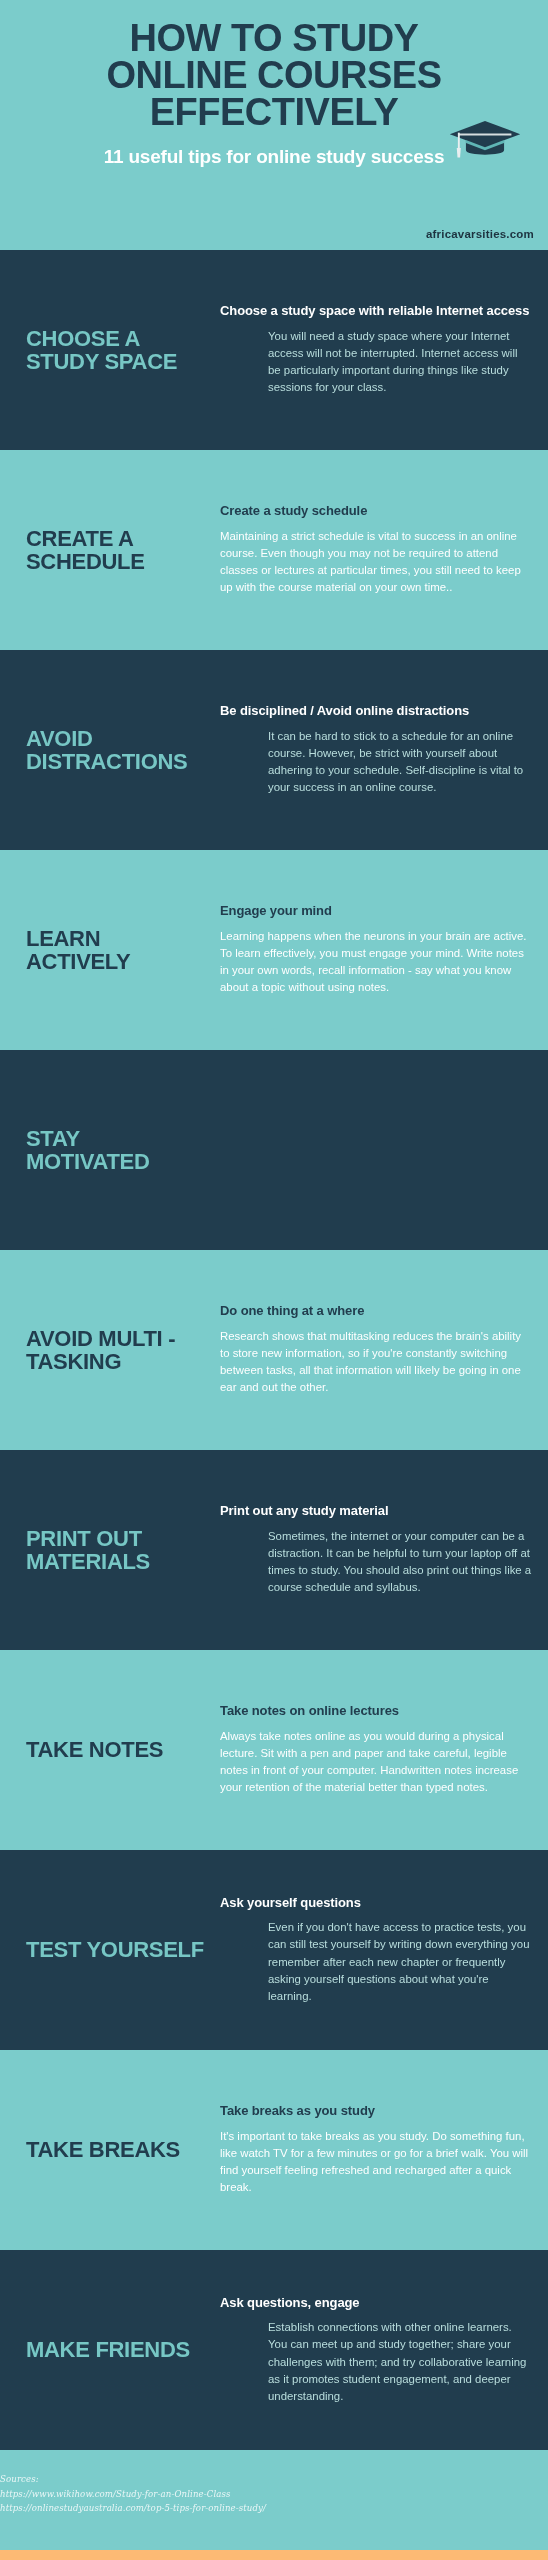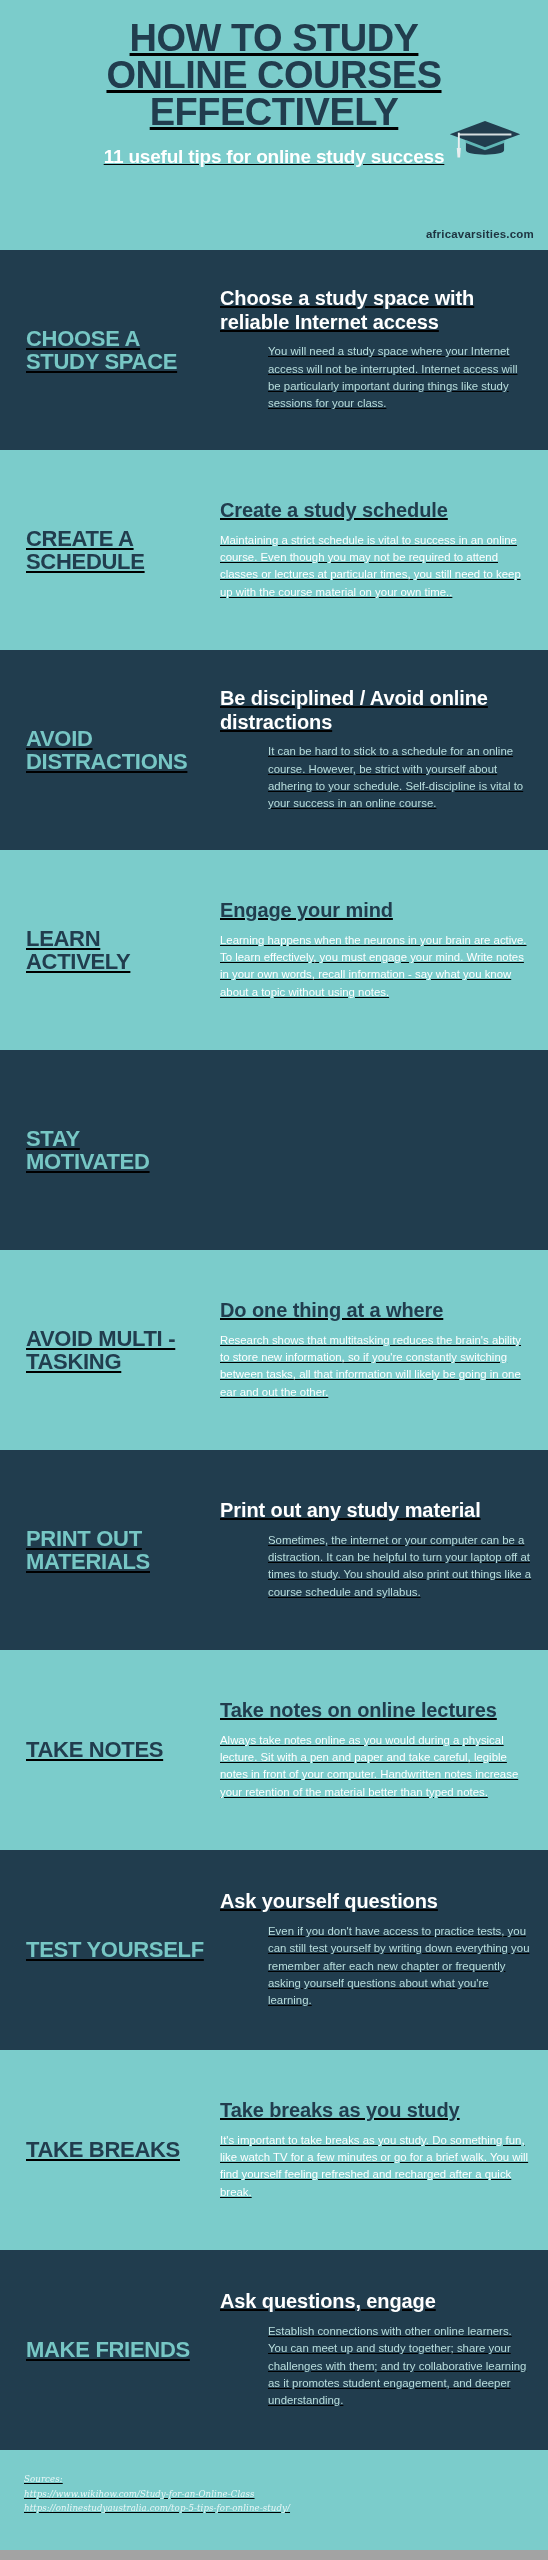--- a/index.html
+++ b/index.html
@@ -9,22 +9,21 @@
   }
   body {
     font-family: "Liberation Sans", sans-serif;
   }
   .infographic {
     width: 548px;
     min-height: 2560px;
     margin: 0;
     position: relative;
     overflow: hidden;
-    background: #a3a3a3;
-    text-decoration: underline;
+    background: #fdba74;
   }
 
   
   .header {
     background: #7bcccb;
     height: 250px;
     position: relative;
     box-sizing: border-box;
     padding: 14px 14px 0 14px;
   }
@@ -99,40 +98,40 @@
   .tip.dark  .tip-heading { color: #77c7c5; }
   .tip.light .tip-heading { color: #213d4e; }
 
   .tip-right {
     flex: 1 1 auto;
     padding-left: 4px;
     box-sizing: border-box;
   }
   .tip-title {
     font-weight: bold;
-    font-size: 20px;
+    font-size: 13px;
     line-height: 1.18;
     margin-bottom: 9px;
     letter-spacing: -0.1px;
   }
   .tip.dark  .tip-title { color: #ffffff; }
   .tip.light .tip-title { color: #213d4e; }
 
   .tip-body {
     font-size: 11.4px;
     line-height: 1.52;
     letter-spacing: 0px;
   }
   .tip.dark  .tip-body { color: #b9dedd; margin-left: 48px; }
   .tip.light .tip-body { color: #ffffff; }
 
   
   .footer {
     background: #7bcccb;
-    padding: 22px 16px 18px 24px;
+    padding: 22px 16px 18px 0;
     min-height: 100px;
     box-sizing: border-box;
   }
   .footer-line {
     color: #eaf7f7;
     font-family: "DejaVu Serif", serif;
     font-style: italic;
     font-size: 8.6px;
     line-height: 1.7;
     letter-spacing: 0.1px;

